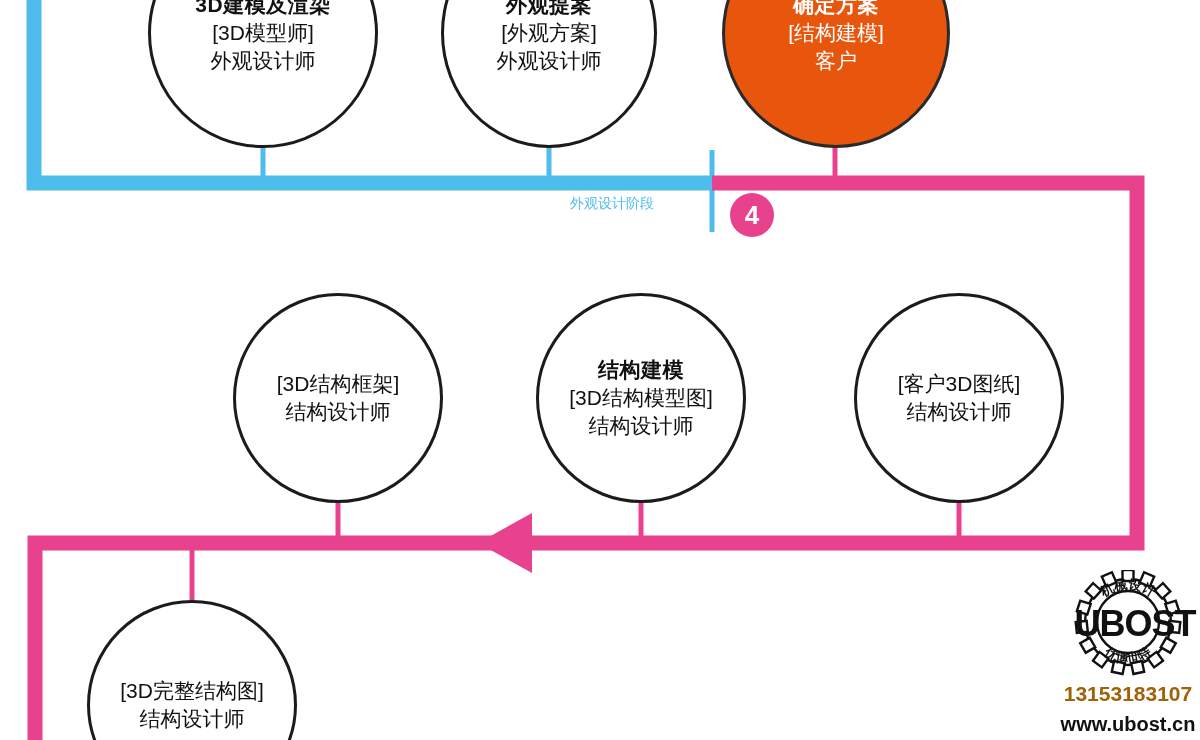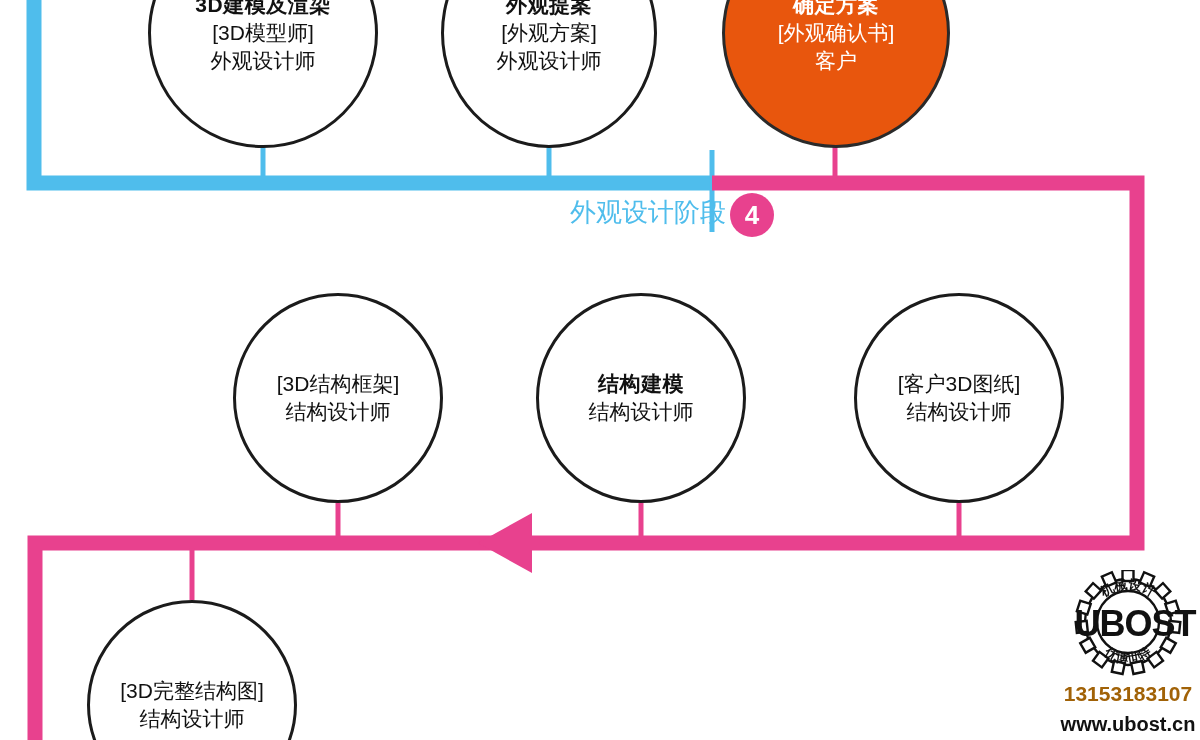--- a/index.html
+++ b/index.html
@@ -35,21 +35,21 @@
     color:#ffffff;
   }
   .node .t-title{font-weight:bold;font-size:21px;letter-spacing:.5px;white-space:nowrap;}
   .node .t-doc{font-size:21px;font-weight:400;white-space:nowrap;}
   .node .t-role{font-size:21px;font-weight:400;white-space:nowrap;text-align:center;}
 
   
   .stage-label{
     position:absolute;
     color:#4FBDEC;
-    font-size:26px;
+    font-size:14px;
     white-space:nowrap;
   }
   .stage-badge{
     position:absolute;
     width:44px;height:44px;border-radius:50%;
     background:#E8418E;
     color:#ffffff;
     font-size:26px;font-weight:bold;
     display:flex;align-items:center;justify-content:center;
   }
@@ -111,35 +111,36 @@
   </div>
 
   <div class="node outline" style="left:441px;top:-82px;width:216px;height:230px;">
     <div class="t-title">外观提案</div>
     <div class="t-doc">[外观方案]</div>
     <div class="t-role">外观设计师</div>
   </div>
 
   <div class="node filled" style="left:722px;top:-82px;width:228px;height:230px;">
     <div class="t-title">确定方案</div>
-    <div class="t-doc">[外观确认书]</div>
+    <div class="t-doc">[结构建模]</div>
     <div class="t-role">客户</div>
   </div>
 
   <div class="stage-label" style="left:570px;top:195px;">外观设计阶段</div>
 
   <div class="stage-badge" style="left:730px;top:193px;">4</div>
 
   <div class="node outline" style="left:233px;top:293px;width:210px;height:210px;">
     <div class="t-doc">[3D结构框架]</div>
     <div class="t-role">结构设计师</div>
   </div>
 
   <div class="node outline" style="left:536px;top:293px;width:210px;height:210px;">
     <div class="t-title">结构建模</div>
+    <div class="t-doc">[3D结构模型图]</div>
     <div class="t-role">结构设计师</div>
   </div>
 
   <div class="node outline" style="left:854px;top:293px;width:210px;height:210px;">
     <div class="t-doc">[客户3D图纸]</div>
     <div class="t-role">结构设计师</div>
   </div>
 
   <div class="node outline" style="left:87px;top:600px;width:210px;height:210px;">
     <div class="t-doc">[3D完整结构图]</div>

